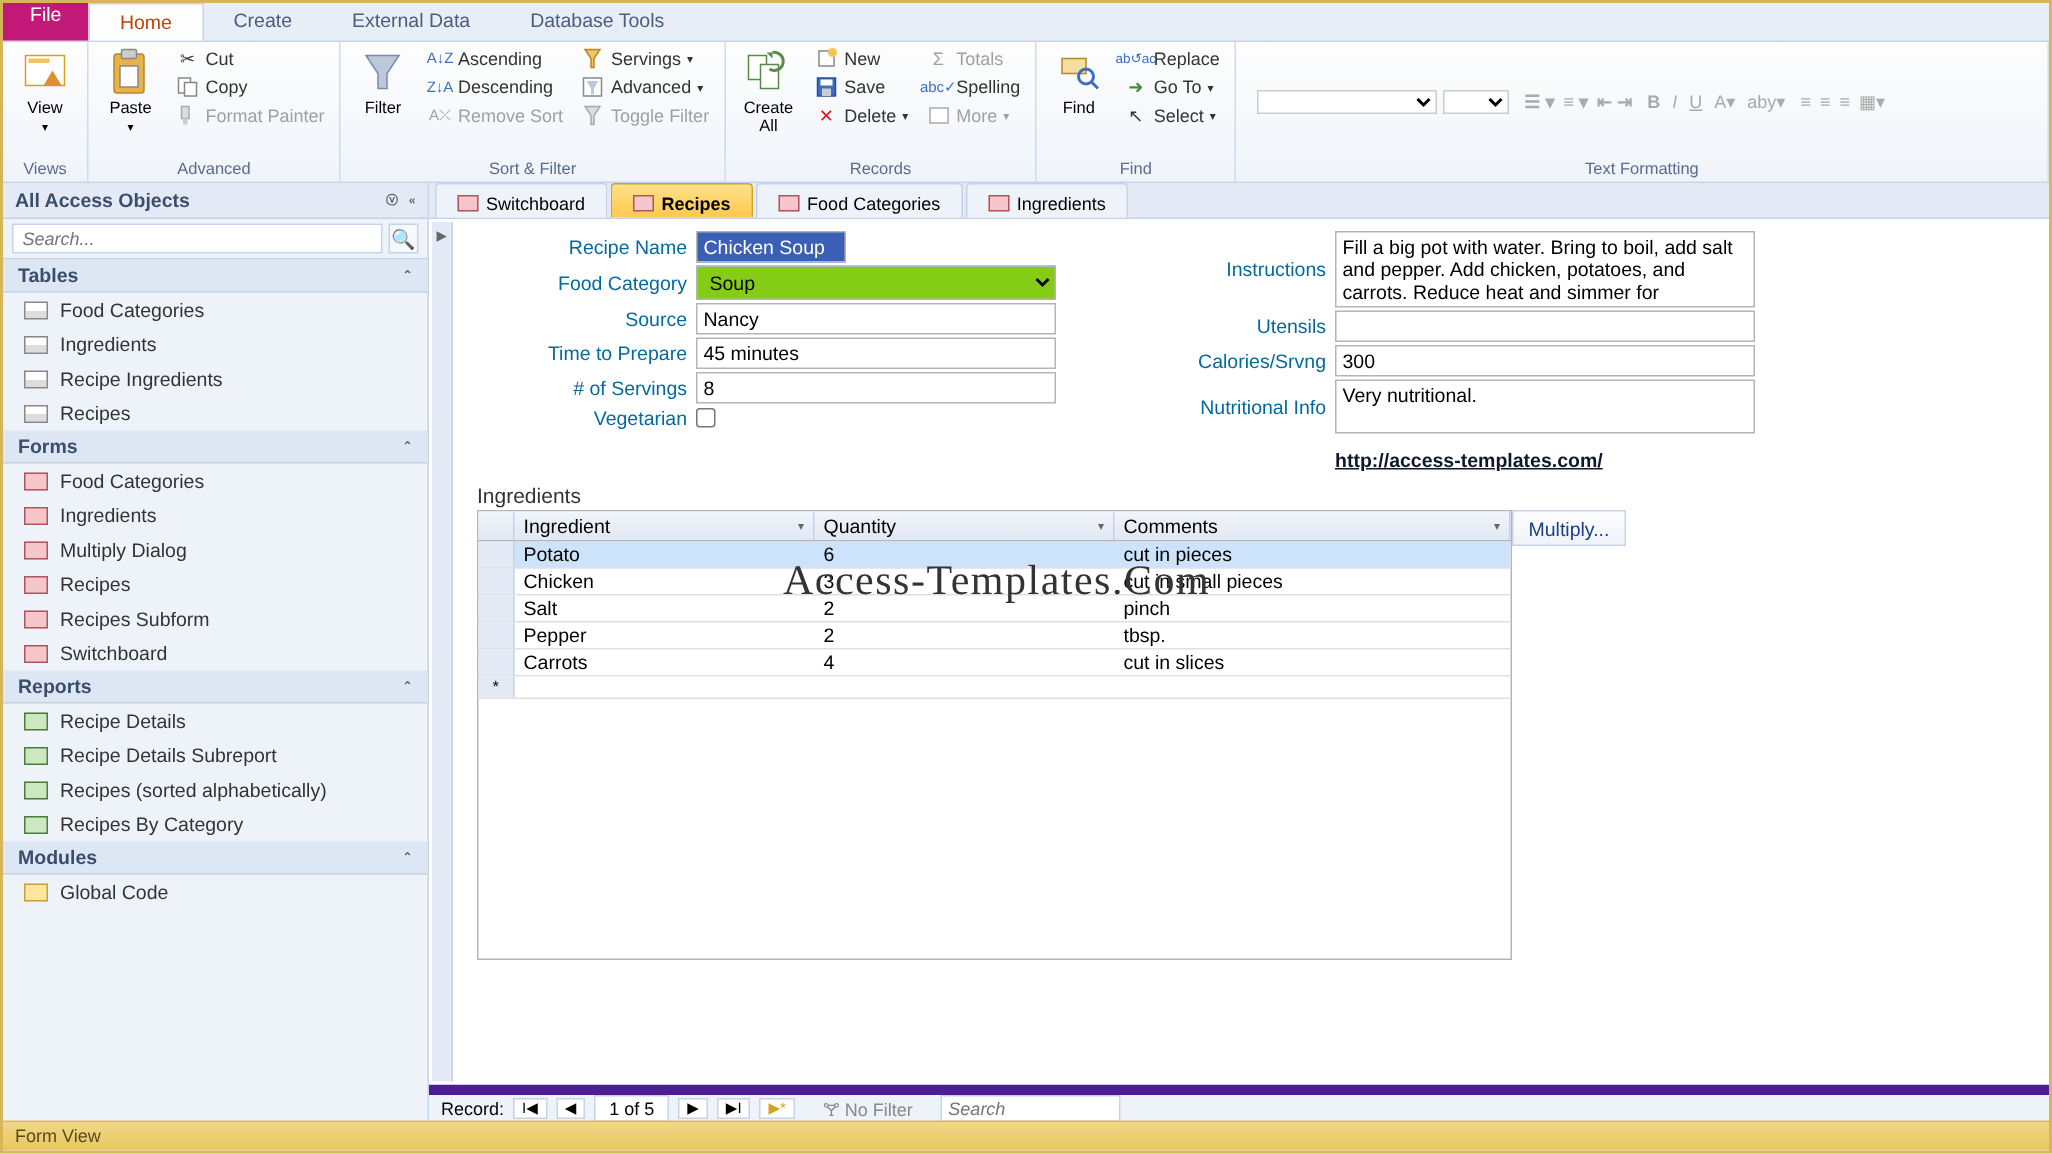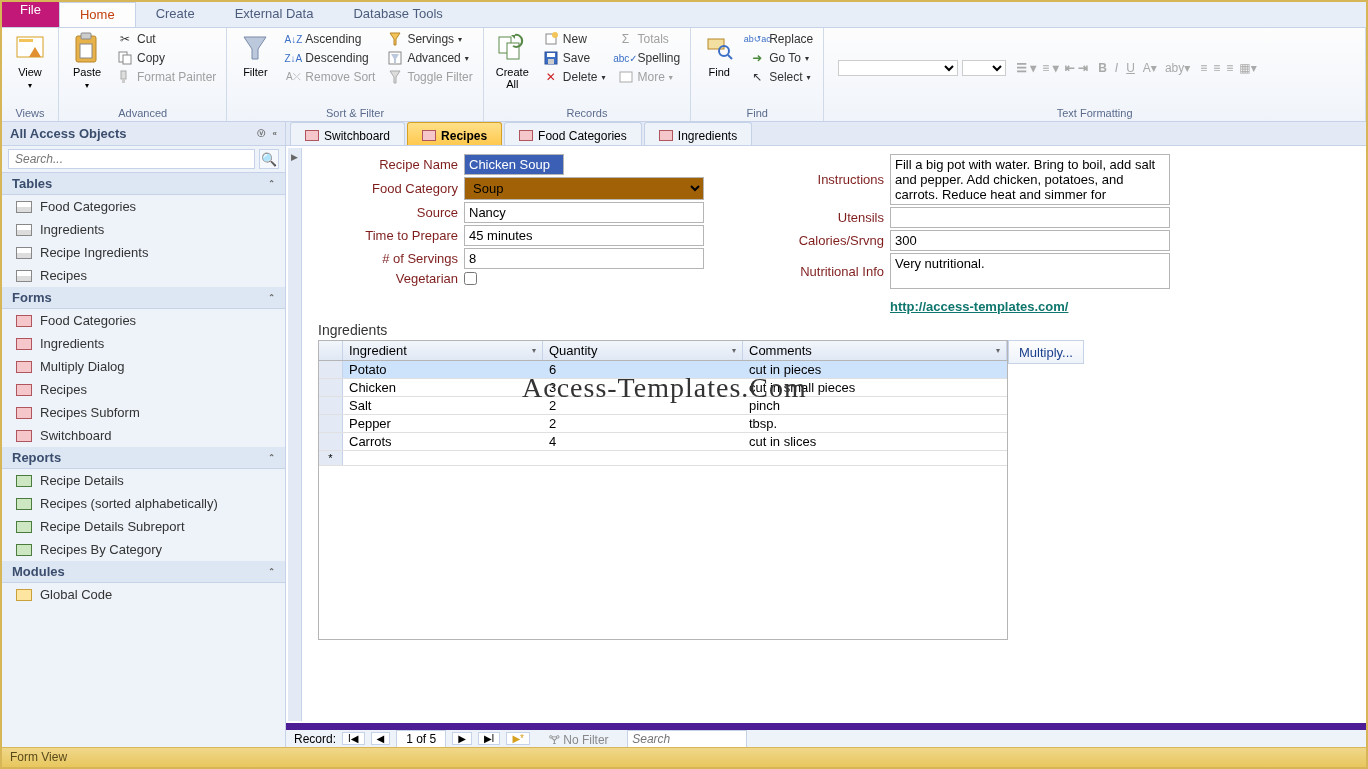--- a/index.html
+++ b/index.html
@@ -51,24 +51,24 @@
 .doc-tab.active { background: linear-gradient(#ffe08a, #ffc94d); border-color: #d6a020; font-weight: bold; }
 .doc-tab .tab-ico { width: 14px; height: 11px; border: 1px solid #b0545e; background: #f5c7ca; }
 
 .form-area { flex: 1; background: #fff; padding: 8px 20px; overflow: auto; position: relative; }
 .rec-selector { position: absolute; left: 2px; top: 2px; bottom: 2px; width: 14px; background: #e3eaf5; border-right: 1px solid #c5d2e8; }
 .rec-selector::before { content: "▶"; font-size: 9px; position: absolute; top: 4px; left: 3px; color: #666; }
 
 .form-grid { display: flex; gap: 40px; margin-left: 12px; }
 .form-col { display: flex; flex-direction: column; gap: 2px; }
 .form-row { display: flex; align-items: center; gap: 6px; font-size: 13px; }
-.form-row label { width: 140px; text-align: right; color: #7f1d1d; }
+.form-row label { width: 140px; text-align: right; color: #0369a1; }
 .form-row input[type=text], .form-row select, .form-row textarea { border: 1px solid #b5b5b5; padding: 2px 4px; font-size: 13px; font-family: inherit; }
 .form-row input[type=text] { width: 240px; }
-.form-row select { width: 240px; background: #a16207; }
+.form-row select { width: 240px; background: #84cc16; }
 .form-row textarea { width: 280px; resize: none; }
 .form-row input.sel { background: #3a5fb5; color: #fff; width: 100px; }
 
 .subform-label { font-size: 14px; margin: 8px 0 2px 12px; color: #333; }
 .subform-wrap { display: flex; margin-left: 12px; }
 .subform { border: 1px solid #b5b5b5; width: 690px; height: 300px; background: #fff; font-size: 13px; }
 .sf-head { display: flex; background: linear-gradient(#f2f6fc, #e0e8f4); border-bottom: 1px solid #b5b5b5; }
 .sf-head div { padding: 2px 6px; border-right: 1px solid #c5d2e8; display: flex; justify-content: space-between; align-items: center; }
 .sf-head .c0 { width: 24px; }
 .sf-head .c1 { width: 200px; }
@@ -76,21 +76,21 @@
 .sf-head .c3 { flex: 1; }
 .sf-row { display: flex; border-bottom: 1px solid #e0e0e0; }
 .sf-row.sel { background: #cde2fb; }
 .sf-row div { padding: 1px 6px; border-right: 1px solid transparent; }
 .sf-row .c0 { width: 24px; background: #e3eaf5; text-align: center; border-right: 1px solid #c5d2e8; font-size: 11px; }
 .sf-row .c1 { width: 200px; }
 .sf-row .c2 { width: 200px; }
 .sf-row .c3 { flex: 1; }
 .mult-btn { border: 1px solid #c5d2e8; background: linear-gradient(#fdfdfd, #eef3fa); padding: 4px 10px; font-size: 13px; cursor: pointer; color: #1a3f8c; height: 24px; }
 
-.link { color: #0f766e; text-decoration: underline; font-size: 13px; font-weight: bold; margin-top: 8px; display: block; }
+.link { color: #0f172a; text-decoration: underline; font-size: 13px; font-weight: bold; margin-top: 8px; display: block; }
 
 
 .rec-nav { height: 24px; background: #eef3fa; border-top: 7px solid #4c1d95; display: flex; align-items: center; font-size: 12px; gap: 6px; padding: 0 8px; }
 .rec-nav .btn { border: 1px solid #c5d2e8; background: #fff; padding: 0 5px; cursor: pointer; font-size: 10px; }
 .rec-nav input { width: 50px; border: 1px solid #c5d2e8; padding: 1px 4px; text-align: center; font-size: 12px; }
 .rec-nav .search { width: 120px; text-align: left; color: #888; font-style: italic; }
 
 .status { height: 20px; background: linear-gradient(#f0d78a, #e8c75e); font-size: 12px; padding: 2px 8px; color: #5a4a1a; border-top: 1px solid #d6b656; }
 
 .watermark { position: absolute; top: 370px; left: 520px; font-size: 28px; color: #333; font-family: Georgia, serif; letter-spacing: 1px; pointer-events: none; z-index: 50; }
@@ -415,25 +415,25 @@
       <div class="nav-section">
           <span>Reports</span>
           <span class="chev">⌃</span>
         </div>
       <div class="nav-item">
           <span class="obj-ico report"></span>
           <span>Recipe Details</span>
         </div>
       <div class="nav-item">
           <span class="obj-ico report"></span>
+          <span>Recipe Details Subreport</span>
+        </div>
+      <div class="nav-item">
+          <span class="obj-ico report"></span>
           <span>Recipes (sorted alphabetically)</span>
-        </div>
-      <div class="nav-item">
-          <span class="obj-ico report"></span>
-          <span>Recipe Details Subreport</span>
         </div>
       <div class="nav-item">
           <span class="obj-ico report"></span>
           <span>Recipes By Category</span>
         </div>
 
       <div class="nav-section">
           <span>Modules</span>
           <span class="chev">⌃</span>
         </div>

